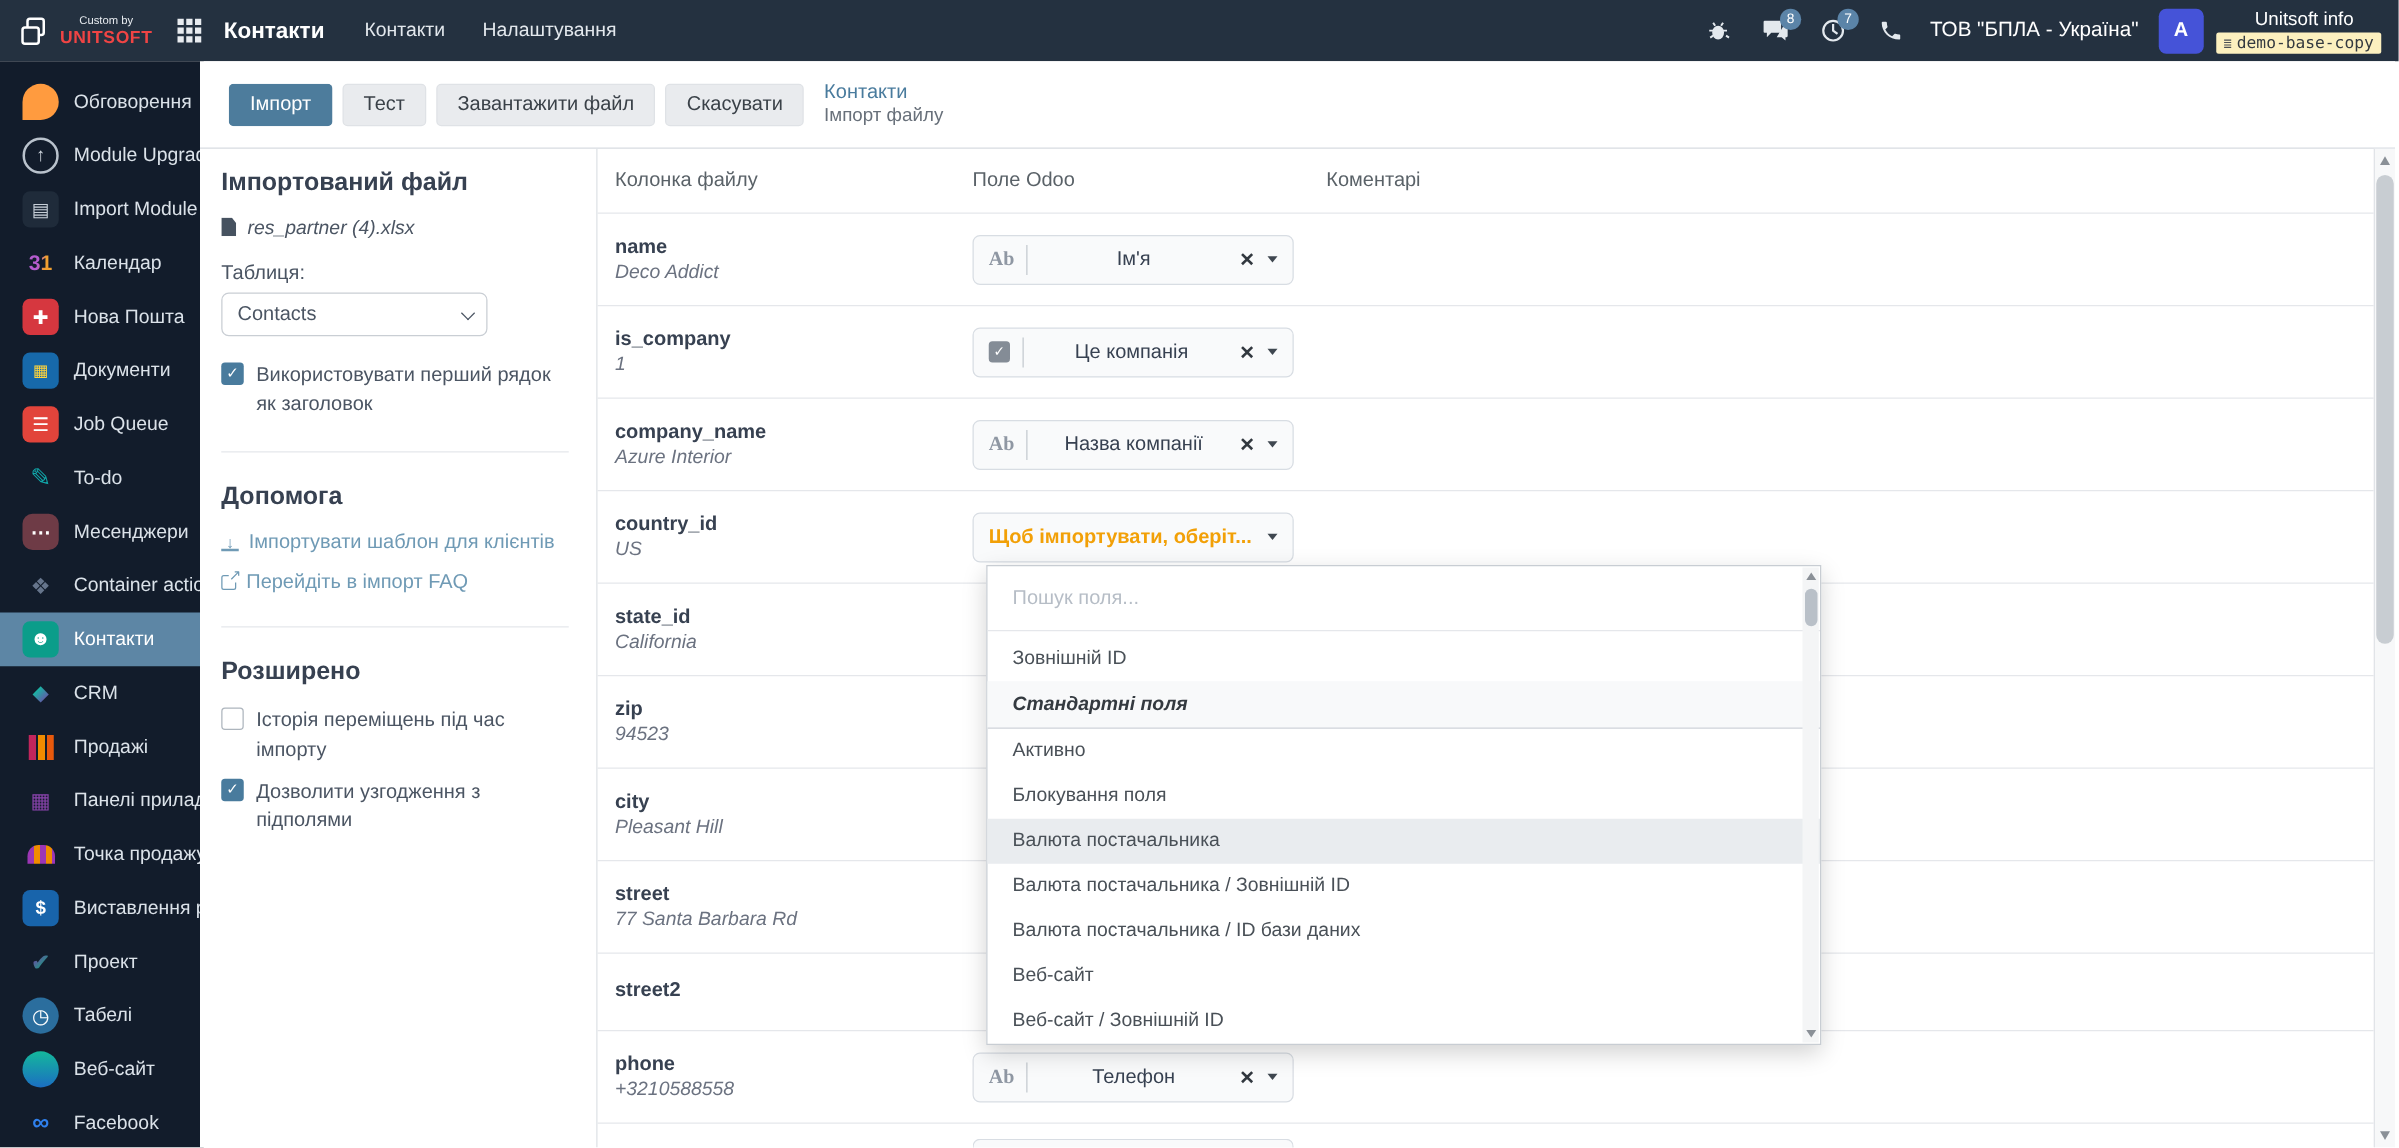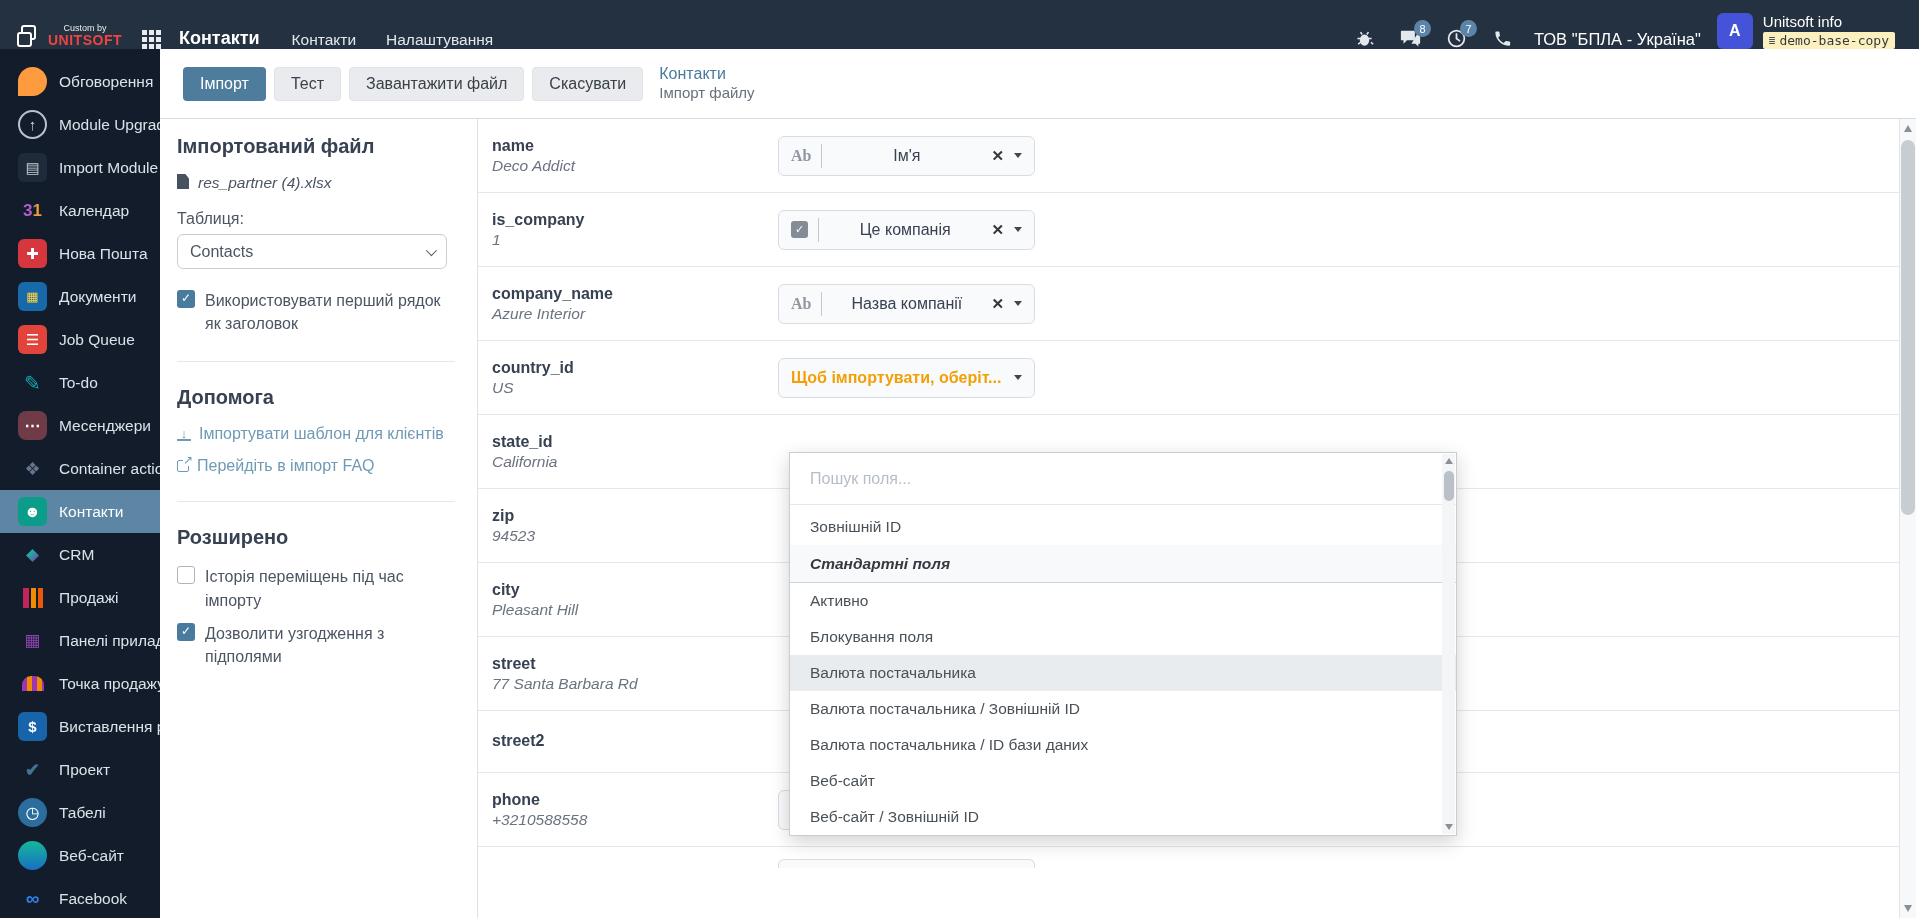--- a/index.html
+++ b/index.html
@@ -1,37 +1,37 @@
 <!DOCTYPE html>
 <html><head>
 <meta charset="utf-8">
 <style>
   * { margin:0; padding:0; box-sizing:border-box; }
   html,body { width:1919px; height:918px; overflow:hidden; font-family:"Liberation Sans", sans-serif; background:#fff; }
   #app { position:relative; width:1919px; height:918px; }
 
   
-  #topnav { position:absolute; left:0; top:0; width:1919px; height:49px; background:#243140; display:flex; align-items:flex-end; padding:0 24px 0 14px; color:#fff; }
+  #topnav { position:absolute; left:0; top:0; width:1919px; height:49px; background:#243140; display:flex; align-items:center; padding:0 14px 0 14px; color:#fff; }
   .logo-block { display:flex; align-items:center; gap:8px; }
   .logo-text { display:flex; flex-direction:column; line-height:1.05; }
   .logo-top { font-size:9px; color:#e8ecf0; align-self:center; }
   .logo-brand { font-size:14px; font-weight:bold; letter-spacing:.5px; color:#ef4444; }
   .grid-icon { margin-left:20px; display:grid; grid-template-columns:repeat(3,5px); grid-template-rows:repeat(3,5px); gap:2px; cursor:pointer; }
   .grid-icon i { background:#e8ecf0; }
   .nav-app { margin-left:18px; font-size:18px; font-weight:600; }
   .nav-menu { display:flex; gap:30px; margin-left:32px; }
   .nav-menu .nav-item { font-size:15.5px; color:#e3e8ed; cursor:pointer; }
   .nav-spacer { flex:1; }
   .nav-ico { position:relative; margin-left:24px; width:22px; height:22px; display:flex; align-items:center; justify-content:center; cursor:pointer; }
   .nav-ico svg { display:block; }
   .badge { position:absolute; top:-7px; right:-9px; min-width:17px; height:17px; border-radius:9px; background:#5b84a8; color:#fff; font-size:11px; display:flex; align-items:center; justify-content:center; padding:0 4px; }
   .company-name { margin:0 16px 0 20px; font-size:16.5px; white-space:nowrap; }
   .avatar { width:36px; height:36px; border-radius:6px; background:#4553d8; display:flex; align-items:center; justify-content:center; font-size:16px; font-weight:bold; cursor:pointer; }
   .user-block { margin-left:10px; display:flex; flex-direction:column; align-items:flex-start; }
-  .user-name { font-size:15px; color:#fff; }
+  .user-name { font-size:15px; color:#fff;margin-left:31px; }
   .db-badge { margin-top:2px; background:#fcf0bf; color:#343a40; border-radius:2px; padding:1px 6px; font-family:"DejaVu Sans Mono", monospace; font-size:13px; display:flex; align-items:center; gap:4px; white-space:nowrap; }
   .db-badge .db-ic { font-size:11px; color:#4a4f55; }
 
   
   #sidebar { position:absolute; left:0; top:49px; width:163px; height:869px; background:#121c2b; padding-top:11px; }
   .s-item { height:43px; display:flex; align-items:center; gap:12px; padding-left:18px; cursor:pointer; color:#dbe2e9; font-size:15.5px; white-space:nowrap; overflow:hidden; }
   .s-item.active { background:#5d86a5; color:#fff; }
   .s-ic { width:29px; height:29px; flex:0 0 29px; display:flex; align-items:center; justify-content:center; font-size:15px; border-radius:6px; }
   .ic-discuss { background:#ff9b3f; border-radius:55% 55% 55% 0; }
   .ic-upgrade { border:2px solid #b9c2cc; border-radius:50%; color:#cfd6de; font-size:15px; }
@@ -66,21 +66,21 @@
 
   #content { position:absolute; top:70px; left:0; width:1739px; height:799px; display:flex; }
 
   
   #import-panel { width:317px; flex:0 0 317px; padding:16px 22px 0 17px; color:#4b5563; }
   .panel-h { font-size:20px; font-weight:bold; color:#374151; margin-bottom:16px; }
   .file-row { display:flex; gap:9px; margin-bottom:18px; }
   .file-ic { width:12px; height:15px; background:#465260; clip-path:polygon(0 0,70% 0,100% 30%,100% 100%,0 100%); }
   .file-name { font-style:italic; font-size:15.5px; color:#4b5563; }
   .fld-label { font-size:16px; margin-bottom:6px; }
-  .select { width:270px; height:35px; border:1px solid #c9ced4; border-radius:6px; display:flex; align-items:center; justify-content:space-between; padding:0 12px; font-size:16px; color:#4b5563; cursor:pointer; background:#fff; }
+  .select { width:213px; height:35px; border:1px solid #c9ced4; border-radius:6px; display:flex; align-items:center; justify-content:space-between; padding:0 12px; font-size:16px; color:#4b5563; cursor:pointer; background:#fff; }
   .chev { width:8px; height:8px; border-right:1.5px solid #4b5563; border-bottom:1.5px solid #4b5563; transform:rotate(45deg) translateY(-2px); }
   .cb-row { display:flex; gap:10px; margin-top:20px; font-size:16px; line-height:1.45; }
   .cb { width:18px; height:18px; flex:0 0 18px; border-radius:3px; margin-top:1px; cursor:pointer; }
   .cb.checked { background:#497b9d; color:#fff; display:flex; align-items:center; justify-content:center; font-size:12px; }
   .cb.unchecked { background:#fff; border:1px solid #adb5bd; }
   .panel-hr { border:none; border-top:1px solid #e5e7eb; margin:26px 0 24px 0; }
   .help-link { display:flex; align-items:center; gap:8px; color:#6f9ab5; font-size:16px; margin-bottom:14px; cursor:pointer; }
   .dl-ic { display:inline-block; width:14px; text-align:center; border-bottom:2px solid currentColor; line-height:11px; font-size:13px; }
   .ext-ic { position:relative; width:12px; height:12px; border:1.5px solid currentColor; border-radius:2px; }
   .ext-ic i { position:absolute; top:-7px; right:-5px; font-style:normal; font-size:12px; background:#fff; line-height:1; }
@@ -329,20 +329,25 @@
           <span class="cb unchecked"></span>
           <span>Історія переміщень під час імпорту</span>
         </div>
         <div class="cb-row" style="margin-top:10px;">
           <span class="cb checked">✓</span>
           <span>Дозволити узгодження з підполями</span>
         </div>
       </div>
 
       <div id="table-area">
+        <div class="thead">
+          <div class="c1">Колонка файлу</div>
+          <div class="c2">Поле Odoo</div>
+          <div class="c3">Коментарі</div>
+        </div>
 
         <div class="trow">
           <div class="c1">
               <div class="col-label">name</div>
               <div class="col-sample">Deco Addict</div>
             </div>
           <div class="c2">
             <div class="widget">
               <span class="w-ab">Ab</span>
               <span class="w-div"></span>

